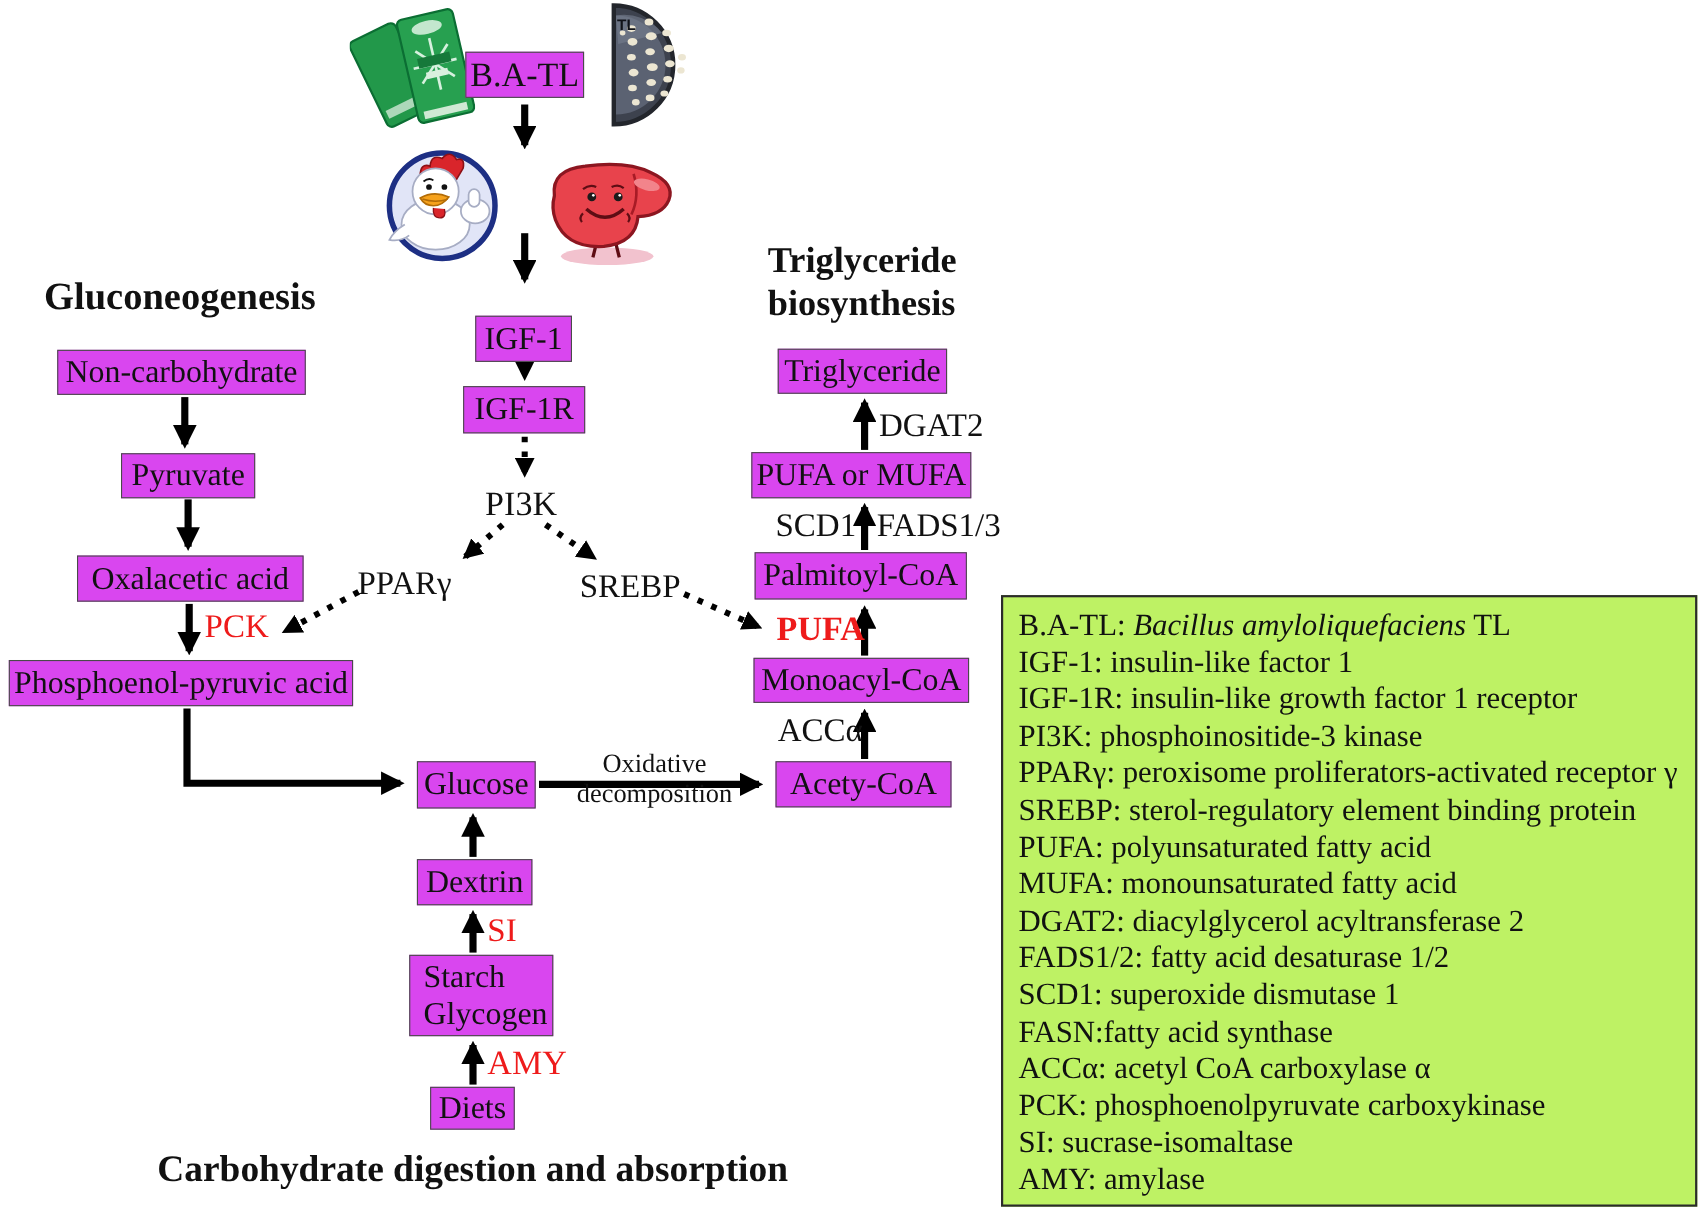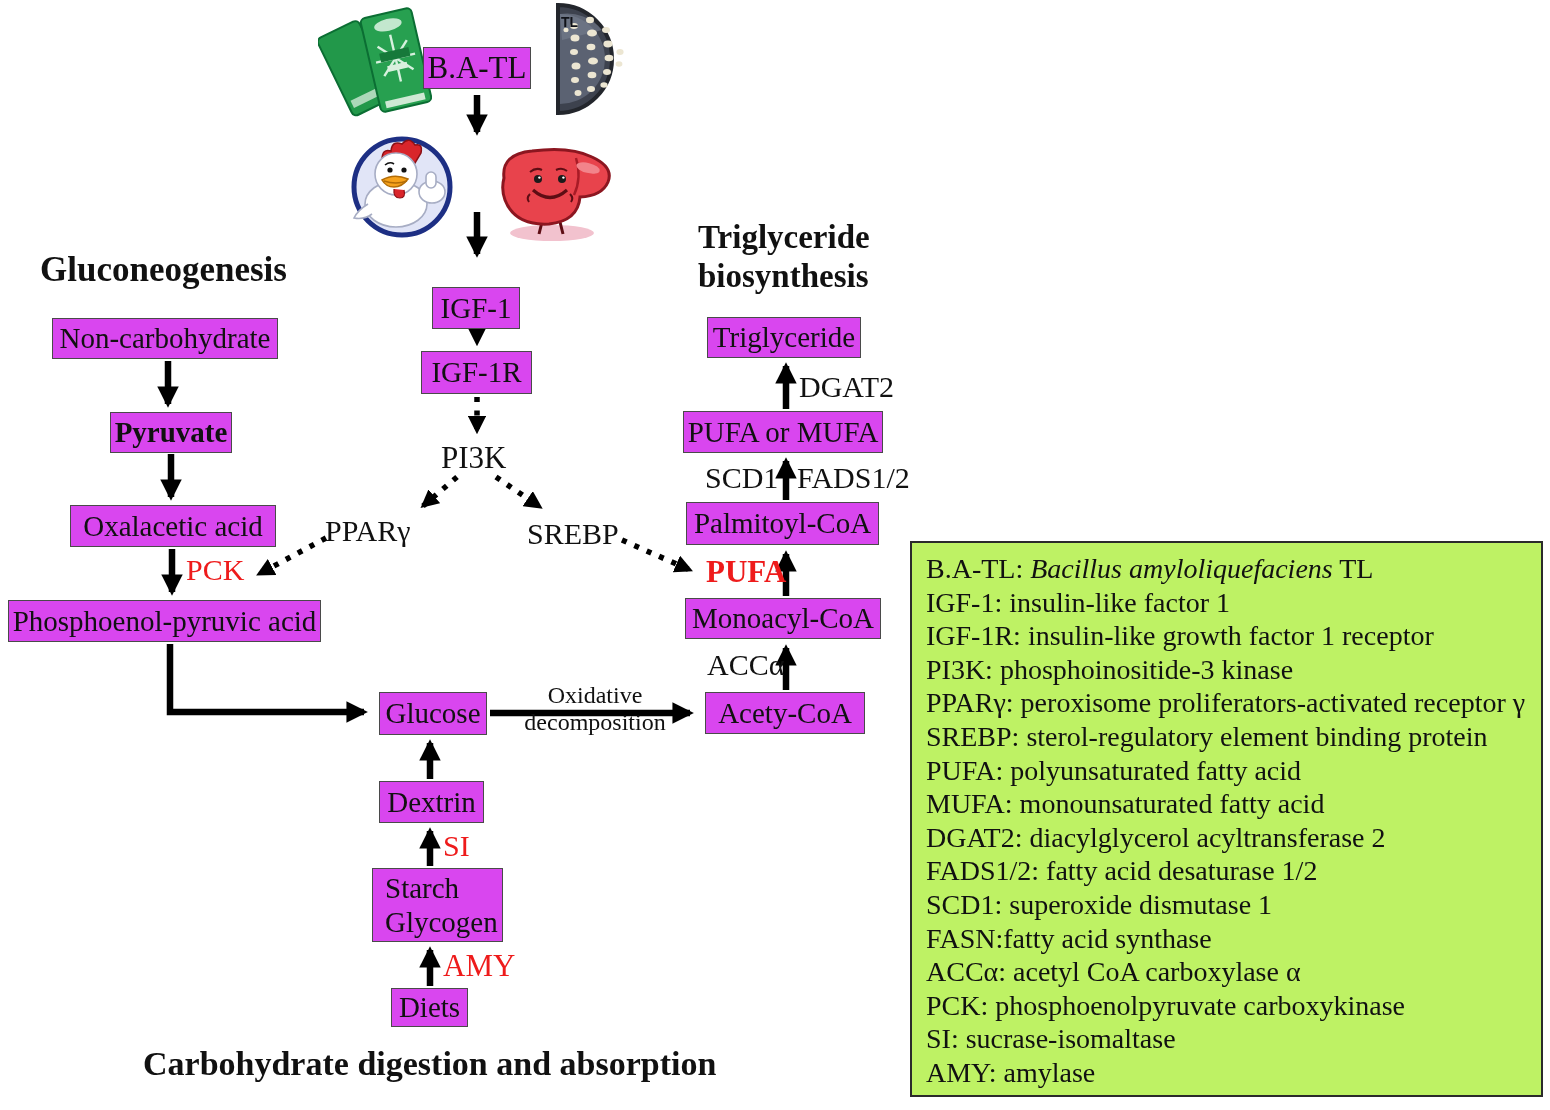--- a/index.html
+++ b/index.html
@@ -153,21 +153,21 @@
 
   <div class="lbl title" style="left:40px;top:250px;font-size:35px;">Gluconeogenesis</div>
   <div class="lbl title" style="left:698px;top:219px;">Triglyceride</div>
   <div class="lbl title" style="left:698px;top:258px;">biosynthesis</div>
   <div class="lbl title" style="left:143px;top:1045px;font-size:34px;">Carbohydrate digestion and absorption</div>
 
   <div class="node" style="left:423px;top:47px;width:108px;height:42px;font-size:31px;">B.A-TL</div>
   <div class="node" style="left:432px;top:263px;width:88px;height:42px;margin-top:24px;">IGF-1</div>
   <div class="node" style="left:421px;top:351px;width:111px;height:43px;">IGF-1R</div>
   <div class="node" style="left:52px;top:318px;width:226px;height:41px;">Non-carbohydrate</div>
-  <div class="node" style="left:110px;top:412px;width:122px;height:41px;font-weight:bold;">Pyruvate</div>
+  <div class="node" style="left:110px;top:412px;width:122px;height:41px;">Pyruvate</div>
   <div class="node" style="left:70px;top:505px;width:206px;height:42px;">Oxalacetic acid</div>
   <div class="node" style="left:8px;top:600px;width:313px;height:42px;">Phosphoenol-pyruvic acid</div>
   <div class="node" style="left:379px;top:692px;width:108px;height:43px;">Glucose</div>
   <div class="node" style="left:705px;top:692px;width:160px;height:42px;">Acety-CoA</div>
   <div class="node" style="left:685px;top:598px;width:196px;height:41px;">Monoacyl-CoA</div>
   <div class="node" style="left:686px;top:502px;width:193px;height:43px;">Palmitoyl-CoA</div>
   <div class="node" style="left:683px;top:411px;width:200px;height:42px;">PUFA or MUFA</div>
   <div class="node" style="left:707px;top:317px;width:154px;height:41px;">Triglyceride</div>
   <div class="node" style="left:379px;top:781px;width:105px;height:42px;">Dextrin</div>
   <div class="node stackbox" style="left:372px;top:868px;width:131px;height:74px;justify-content:center;">
@@ -176,21 +176,21 @@
   </div>
   <div class="node" style="left:391px;top:988px;width:77px;height:39px;">Diets</div>
 
   <div class="lbl" style="left:441px;top:440px;font-size:31px;">PI3K</div>
   <div class="lbl" style="left:325px;top:514px;">PPARγ</div>
   <div class="lbl" style="left:527px;top:517px;">SREBP</div>
   <div class="lbl enzyme" style="left:186px;top:553px;">PCK</div>
   <div class="lbl enzyme bold" style="left:706px;top:554px;font-size:31px;">PUFA</div>
   <div class="lbl" style="left:707px;top:648px;">ACCα</div>
   <div class="lbl" style="left:705px;top:461px;">SCD1</div>
-  <div class="lbl" style="left:797px;top:461px;">FADS1/2</div>
+  <div class="lbl" style="left:797px;top:461px;">FADS1/3</div>
   <div class="lbl" style="left:799px;top:370px;">DGAT2</div>
   <div class="lbl enzyme" style="left:443px;top:829px;">SI</div>
   <div class="lbl enzyme" style="left:443px;top:948px;font-size:31px;">AMY</div>
   <div class="oxi">
     <div>Oxidative</div>
     <div>decomposition</div>
   </div>
 
   <div id="legend">
     <div>

